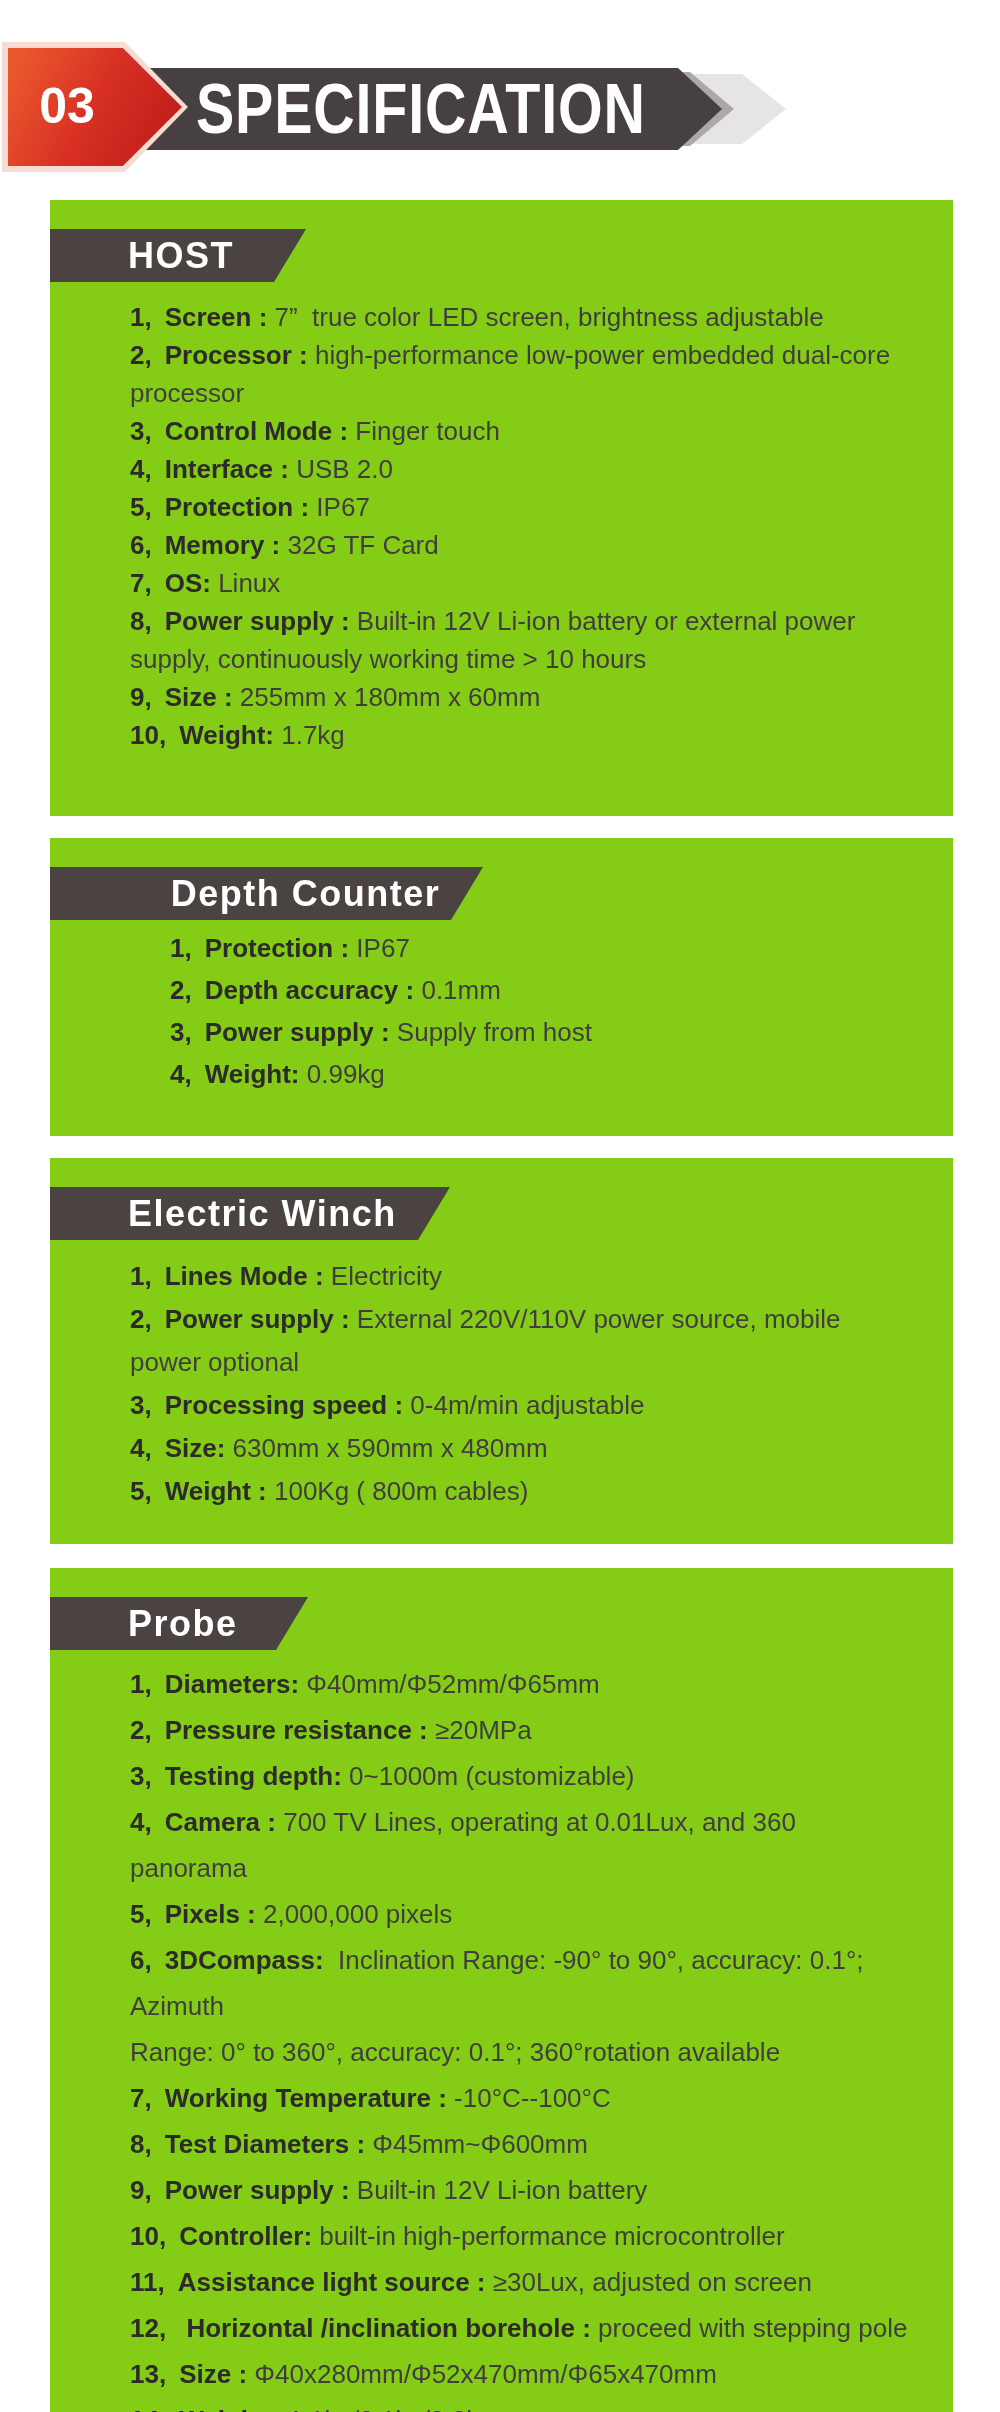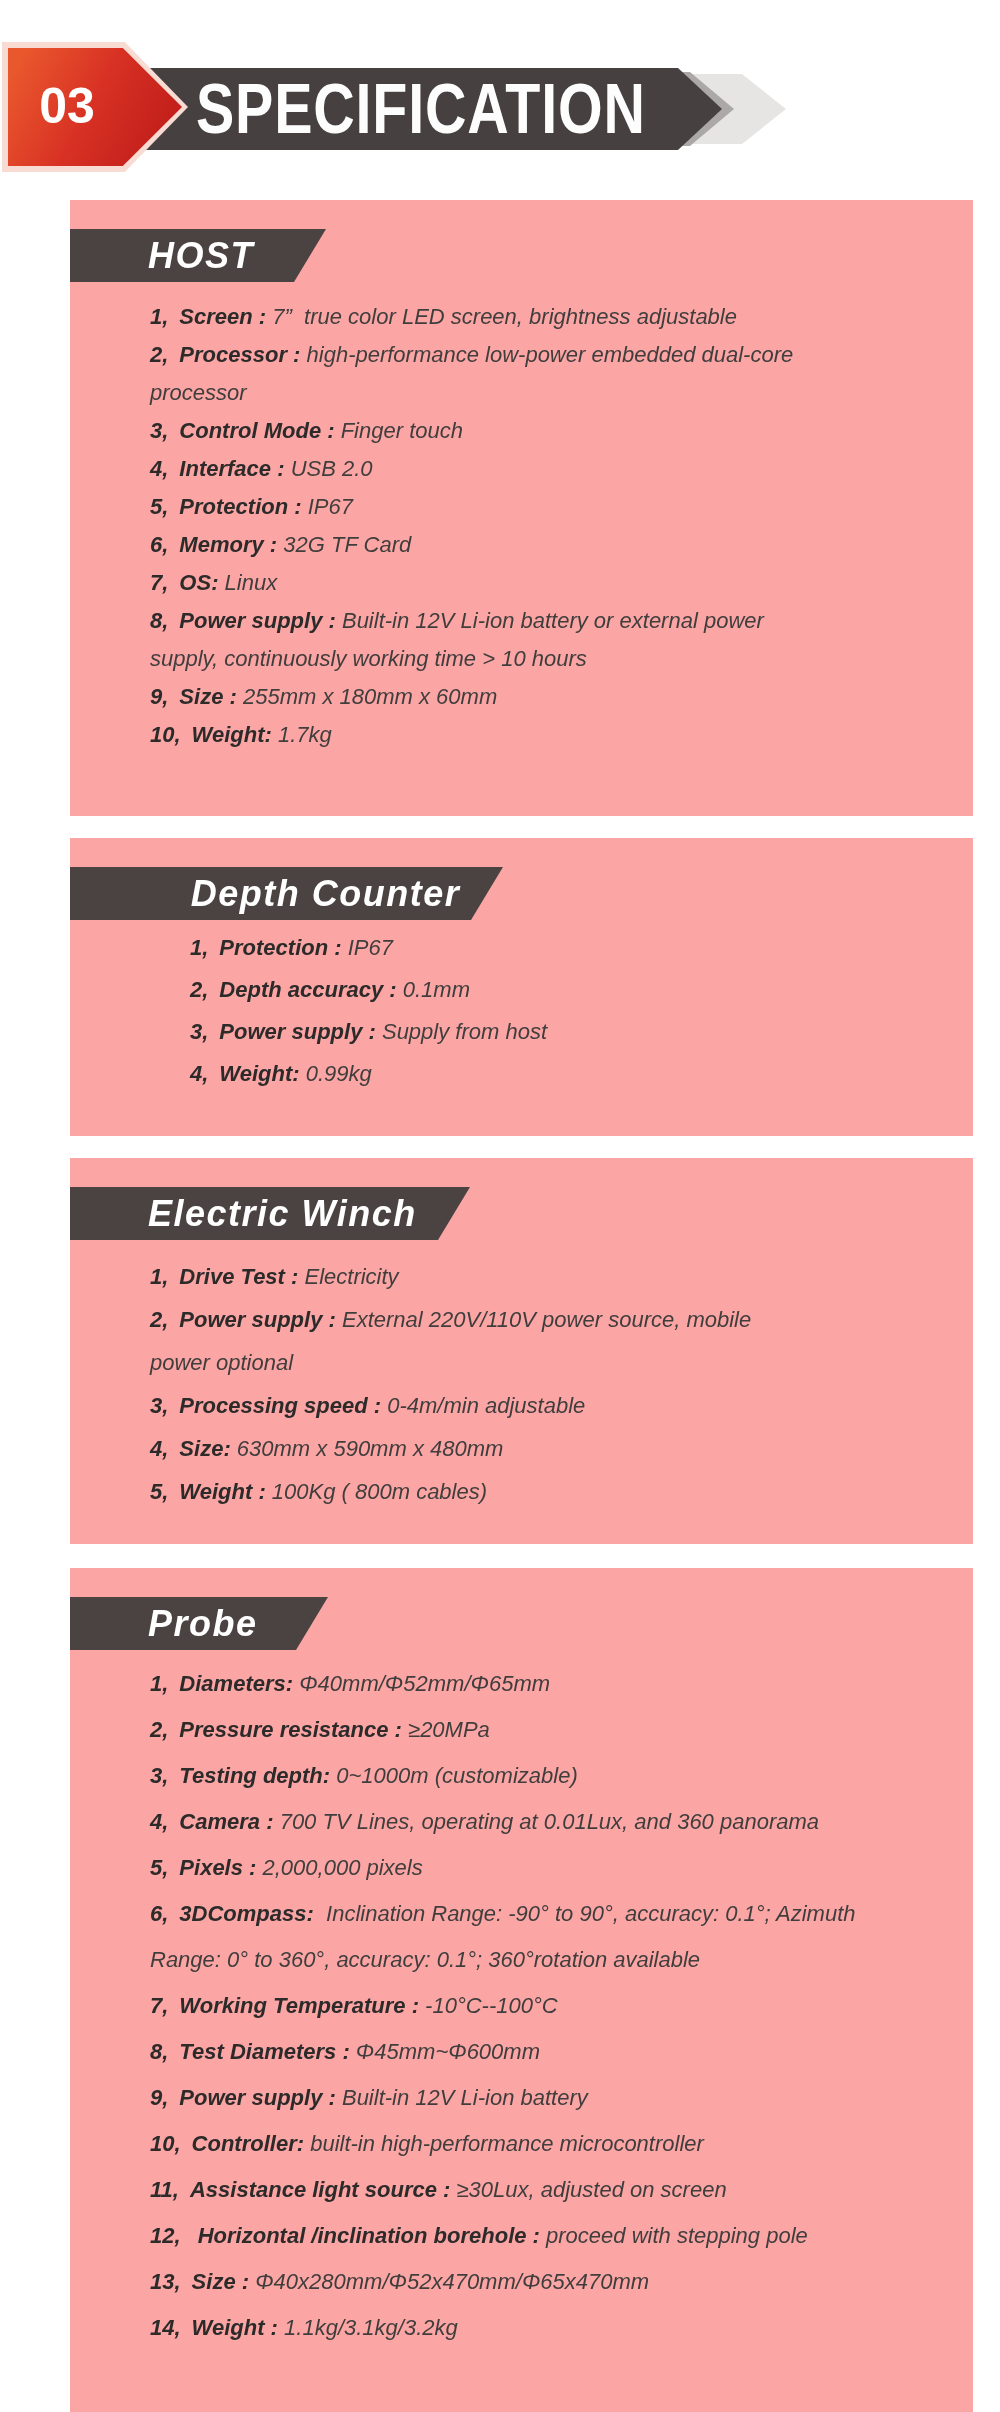--- a/index.html
+++ b/index.html
@@ -29,39 +29,39 @@
     position:absolute;left:8px;top:48px;width:174px;height:118px;
     background:linear-gradient(118deg,#e9572d 8%,#d83124 48%,#bf1d1a 92%);
     clip-path:polygon(0 0,66% 0,100% 50%,66% 100%,0 100%);
   }
   .badge-num{
     position:absolute;left:0;top:0;width:118px;height:118px;line-height:116px;
     text-align:center;color:#ffffff;font-size:50px;font-weight:bold;
   }
 
   
-  .panel{position:absolute;left:70px;width:903px;background:#fca5a5;font-style:italic;}
+  .panel{position:absolute;left:50px;width:903px;background:#84cc16;}
   .p0{top:200px;height:616px;}
   .p1{top:838px;height:298px;}
   .p2{top:1158px;height:386px;}
   .p3{top:1568px;height:844px;}
 
   .banner{
     position:absolute;left:0;top:29px;height:53px;line-height:54px;
     background:#4a4342;color:#ffffff;font-size:36px;font-weight:bold;letter-spacing:1.5px;
     padding-left:78px;box-sizing:border-box;
     clip-path:polygon(0 0,100% 0,calc(100% - 32px) 100%,0 100%);
     white-space:nowrap;
   }
   .p0 .banner{width:256px;}
   .p1 .banner{width:433px;text-align:center;}
   .p2 .banner{width:400px;}
   .p3 .banner{width:258px;}
 
-  .list{position:absolute;left:80px;right:38px;font-size:22px;white-space:pre-wrap;color:#403e3d;}
+  .list{position:absolute;left:80px;right:38px;font-size:26px;white-space:pre-wrap;color:#403e3d;}
   .p0 .list{top:98px;line-height:38px;}
   .p1 .list{top:89px;line-height:42px;margin-left:40px;}
   .p2 .list{top:97px;line-height:43px;}
   .p3 .list{top:93px;line-height:46px;}
 
   .item .num,.item .lbl{font-weight:bold;color:#2d2b2a;}
   .item .val{color:#403e3d;}
 </style>
 </head>
 <body>
@@ -93,21 +93,21 @@
     <div class="banner">
       <span>Depth Counter</span>
     </div>
     <div class="list"><div class="item"><span class="num">1, </span><span class="lbl">Protection : </span><span class="val">IP67</span></div><div class="item"><span class="num">2, </span><span class="lbl">Depth accuracy : </span><span class="val">0.1mm</span></div><div class="item"><span class="num">3, </span><span class="lbl">Power supply : </span><span class="val">Supply from host</span></div><div class="item"><span class="num">4, </span><span class="lbl">Weight: </span><span class="val">0.99kg</span></div></div>
   </div>
 
   <div class="panel p2">
     <div class="banner">
       <span>Electric Winch</span>
     </div>
-    <div class="list"><div class="item"><span class="num">1, </span><span class="lbl">Drive Test : </span><span class="val">Electricity</span></div><div class="item"><span class="num">2, </span><span class="lbl">Power supply : </span><span class="val">External 220V/110V power source, mobile
+    <div class="list"><div class="item"><span class="num">1, </span><span class="lbl">Lines Mode : </span><span class="val">Electricity</span></div><div class="item"><span class="num">2, </span><span class="lbl">Power supply : </span><span class="val">External 220V/110V power source, mobile
 power optional</span></div><div class="item"><span class="num">3, </span><span class="lbl">Processing speed : </span><span class="val">0-4m/min adjustable</span></div><div class="item"><span class="num">4, </span><span class="lbl">Size: </span><span class="val">630mm x 590mm x 480mm</span></div><div class="item"><span class="num">5, </span><span class="lbl">Weight : </span><span class="val">100Kg ( 800m cables)</span></div></div>
   </div>
 
   <div class="panel p3">
     <div class="banner">
       <span>Probe</span>
     </div>
     <div class="list"><div class="item"><span class="num">1, </span><span class="lbl">Diameters: </span><span class="val">Φ40mm/Φ52mm/Φ65mm</span></div><div class="item"><span class="num">2, </span><span class="lbl">Pressure resistance : </span><span class="val">≥20MPa</span></div><div class="item"><span class="num">3, </span><span class="lbl">Testing depth: </span><span class="val">0~1000m (customizable)</span></div><div class="item"><span class="num">4, </span><span class="lbl">Camera : </span><span class="val">700 TV Lines, operating at 0.01Lux, and 360 panorama</span></div><div class="item"><span class="num">5, </span><span class="lbl">Pixels : </span><span class="val">2,000,000 pixels</span></div><div class="item"><span class="num">6, </span><span class="lbl">3DCompass: </span><span class="val"> Inclination Range: -90° to 90°, accuracy: 0.1°; Azimuth
 Range: 0° to 360°, accuracy: 0.1°; 360°rotation available</span></div><div class="item"><span class="num">7, </span><span class="lbl">Working Temperature : </span><span class="val">-10°C--100°C</span></div><div class="item"><span class="num">8, </span><span class="lbl">Test Diameters : </span><span class="val">Φ45mm~Φ600mm</span></div><div class="item"><span class="num">9, </span><span class="lbl">Power supply : </span><span class="val">Built-in 12V Li-ion battery</span></div><div class="item"><span class="num">10, </span><span class="lbl">Controller: </span><span class="val">built-in high-performance microcontroller</span></div><div class="item"><span class="num">11, </span><span class="lbl">Assistance light source : </span><span class="val">≥30Lux, adjusted on screen</span></div><div class="item"><span class="num">12,  </span><span class="lbl">Horizontal /inclination borehole : </span><span class="val">proceed with stepping pole</span></div><div class="item"><span class="num">13, </span><span class="lbl">Size : </span><span class="val">Φ40x280mm/Φ52x470mm/Φ65x470mm</span></div><div class="item"><span class="num">14, </span><span class="lbl">Weight : </span><span class="val">1.1kg/3.1kg/3.2kg</span></div></div>
   </div>

